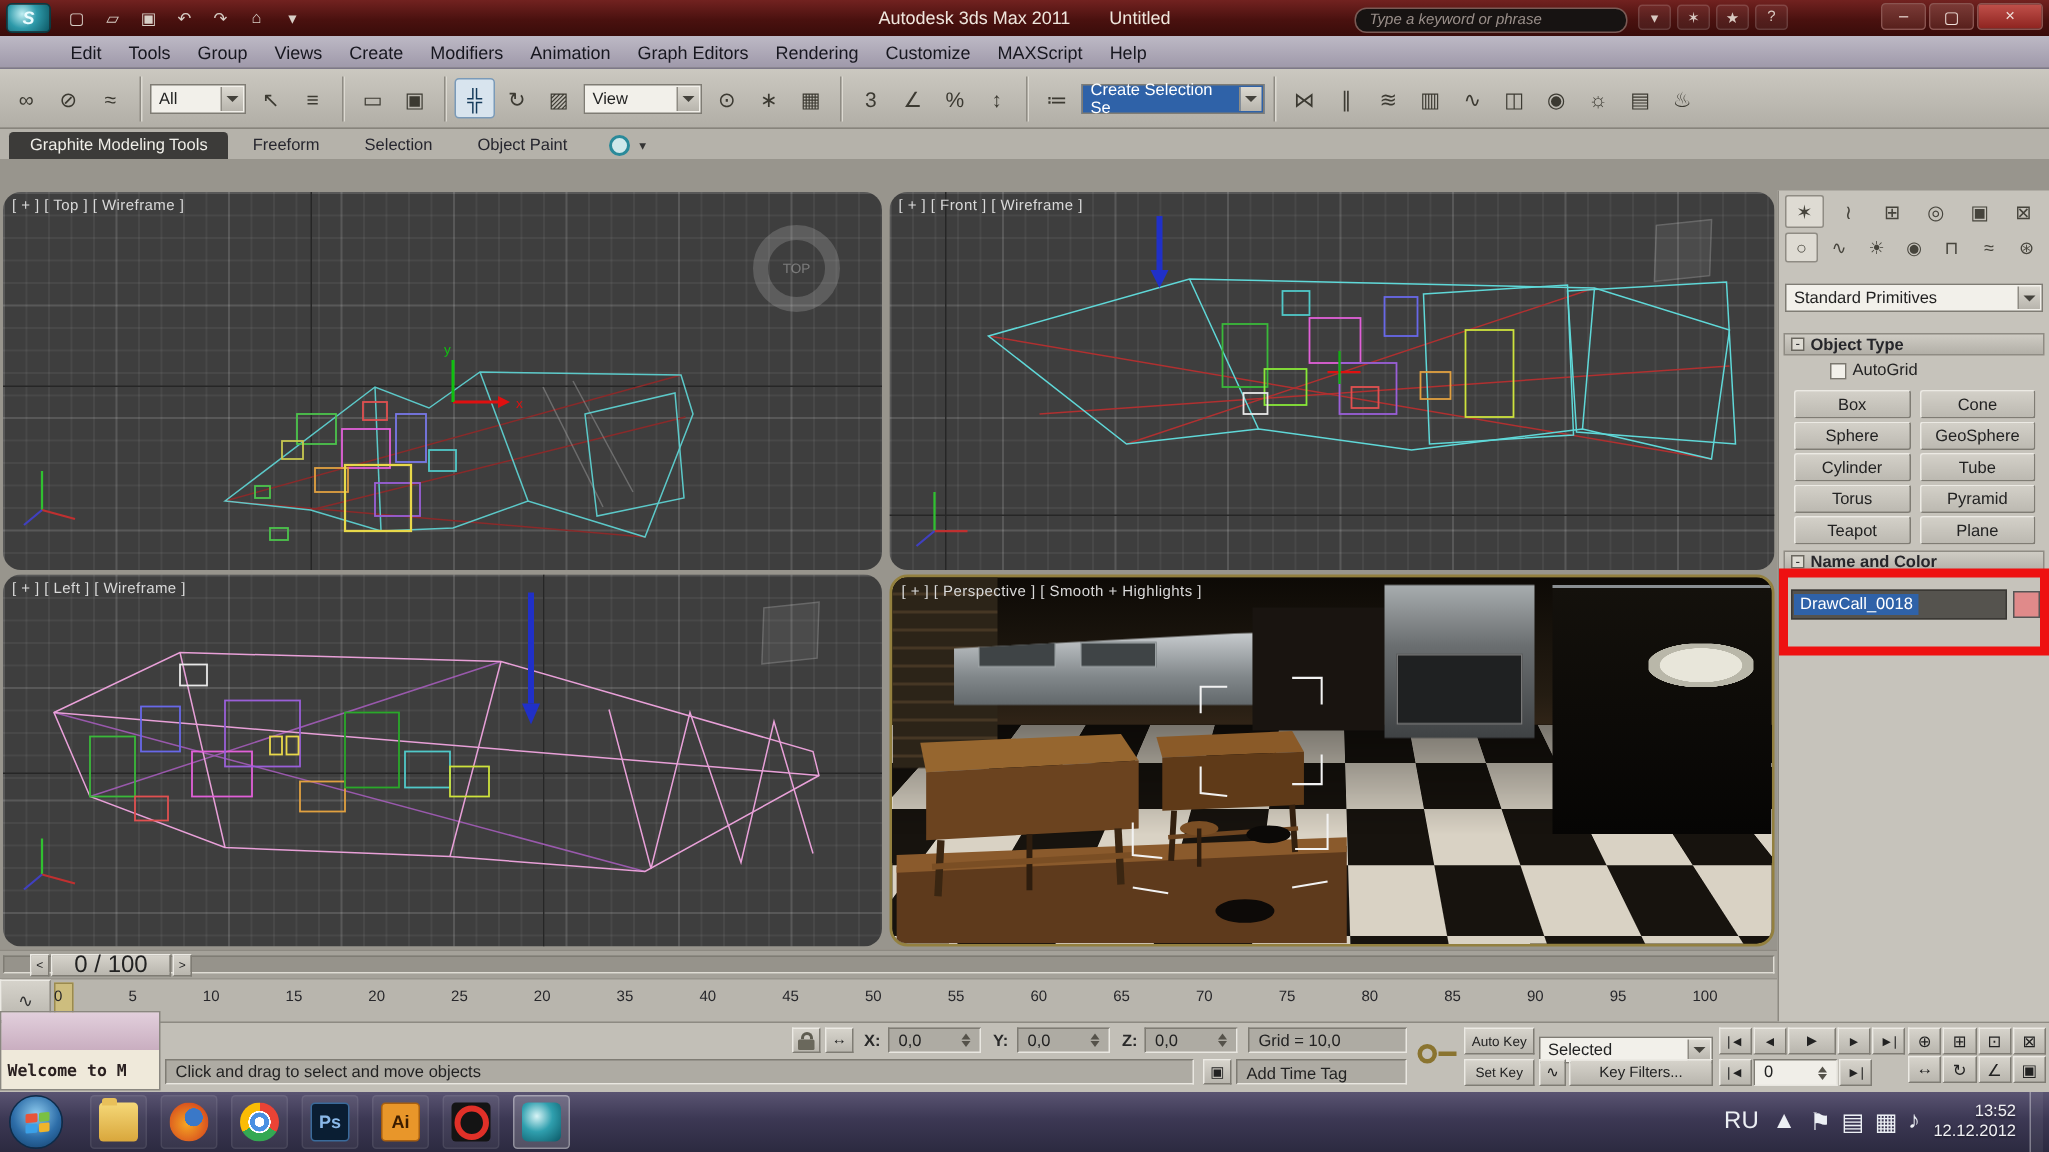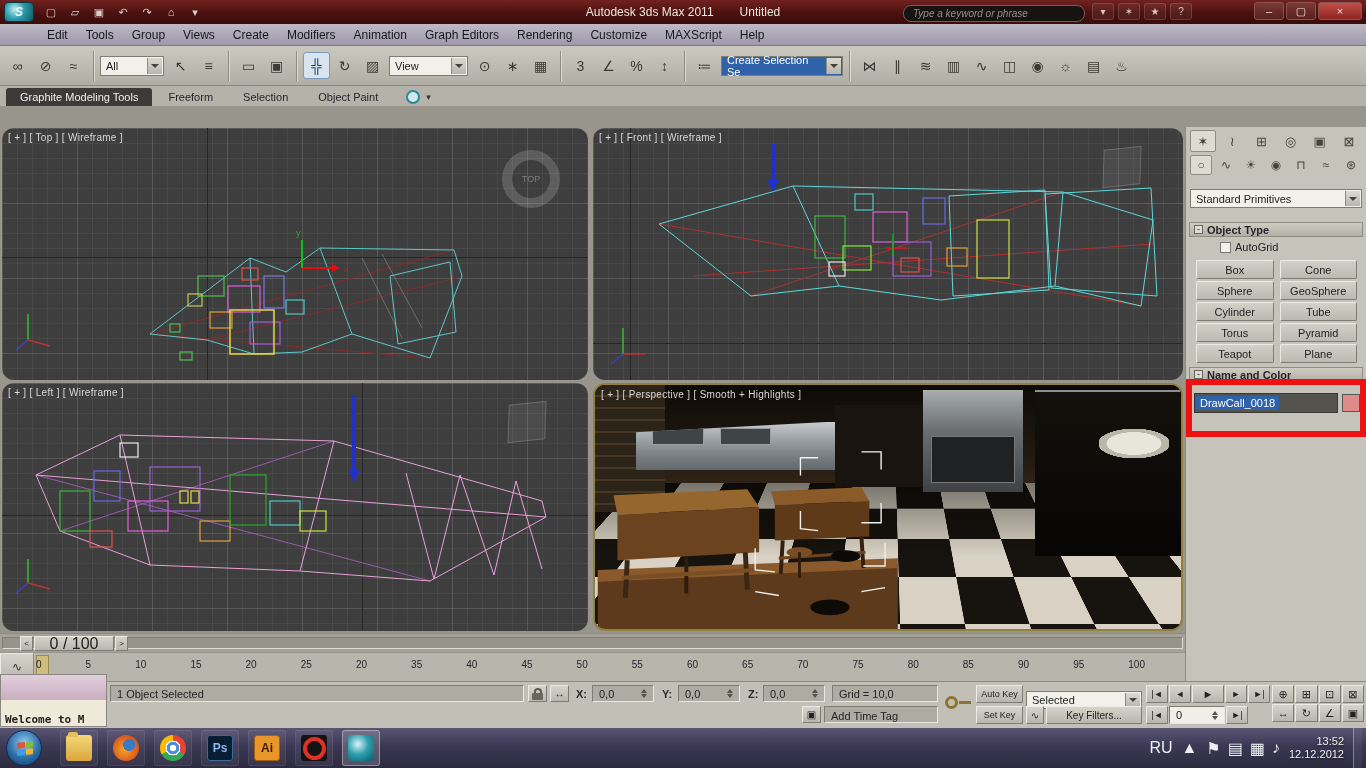--- a/index.html
+++ b/index.html
@@ -129,21 +129,21 @@
 .keyring{position:absolute;left:1px;top:6px;width:13px;height:13px;border:3px solid #8a7430;border-radius:50%;}
 .keytail{position:absolute;left:15px;top:11px;width:12px;height:3px;background:#8a7430;}
 .smallbtn{position:absolute;height:18px;font-size:10px;display:flex;align-items:center;justify-content:center;}
 .pbrow{position:absolute;display:flex;gap:1px;}
 .pb{width:22px;height:18px;font-size:9px;}
 .pb.wide{width:32px;font-size:11px;}
 .navgrid{position:absolute;left:1272px;top:3px;width:92px;display:grid;grid-template-columns:repeat(4,1fr);gap:1px;}
 .navb{height:18px;font-size:11px;}
 .welcome{position:absolute;left:0;top:674px;width:107px;height:53px;z-index:15;border:1px solid #8a8780;}
 .wtop{height:25px;background:linear-gradient(#e2cfdc,#c9aec0);}
-.wbot{height:26px;background:#efe9da;display:flex;align-items:flex-end;padding-left:4px;font-family:"DejaVu Sans Mono",monospace;font-size:11px;font-weight:bold;color:#2a2020;}
+.wbot{height:26px;background:#efe9da;display:flex;align-items:center;padding-left:4px;font-family:"DejaVu Sans Mono",monospace;font-size:11px;font-weight:bold;color:#2a2020;}
 
 
 .taskbar{position:absolute;left:0;top:728px;width:1366px;height:40px;background:linear-gradient(#5a5472,#3c3854 45%,#2c2a40);display:flex;align-items:center;z-index:30;}
 .startorb{width:36px;height:36px;margin-left:6px;border-radius:50%;background:radial-gradient(circle at 50% 35%,#8ecbee,#2d6da8 55%,#123c66);border:1px solid #0d2b49;position:relative;}
 .orbflag{position:absolute;left:10px;top:11px;width:16px;height:13px;display:grid;grid-template-columns:1fr 1fr;gap:1px;transform:skewY(-6deg);}
 .orbflag i{border-radius:1px;}
 .orbflag i:nth-child(1){background:#e8543a;}
 .orbflag i:nth-child(2){background:#7ac043;}
 .orbflag i:nth-child(3){background:#3aa0e8;}
 .orbflag i:nth-child(4){background:#f0b42a;}
@@ -571,23 +571,20 @@
         <span>75</span>
         <span>80</span>
         <span>85</span>
         <span>90</span>
         <span>95</span>
         <span>100</span>
       </div>
   </div>
 
   <div class="statusbar">
-    <div class="sfield" style="left:110px;top:3px;width:414px;">
-      <span>1 Object Selected</span>
-    </div>
     <button class="minibtn bevel" style="left:528px;top:3px;">
       <span class="lockarc"></span>
         <span class="lockbody"></span>
     </button>
     <button class="minibtn bevel" style="left:550px;top:3px;">↔</button>
     <span class="coordlab" style="left:576px;">X:</span>
     <div class="sfield" style="left:592px;top:3px;width:62px;">
       <span>0,0</span>
       <span class="spinners">
           <i class="sp-up"></i>
@@ -606,20 +603,23 @@
     <div class="sfield" style="left:763px;top:3px;width:62px;">
       <span>0,0</span>
       <span class="spinners">
           <i class="sp-up"></i>
           <i class="sp-dn"></i>
         </span>
     </div>
     <div class="sfield" style="left:832px;top:3px;width:106px;">
       <span>Grid = 10,0</span>
     </div>
+    <div class="sfield" style="left:110px;top:24px;width:686px;">
+      <span>Click and drag to select and move objects</span>
+    </div>
     <button class="minibtn bevel" style="left:802px;top:24px;">▣</button>
     <div class="sfield" style="left:824px;top:24px;width:114px;align-items:flex-end;">
       <span>Add Time Tag</span>
     </div>
     <button class="keybtn">
         <span class="keyring"></span>
         <span class="keytail"></span>
       </button>
     <button class="smallbtn bevel" style="left:976px;top:3px;width:47px;font-size:9px;">Auto Key</button>
     <button class="smallbtn bevel" style="left:976px;top:24px;width:47px;font-size:9px;">Set Key</button>

